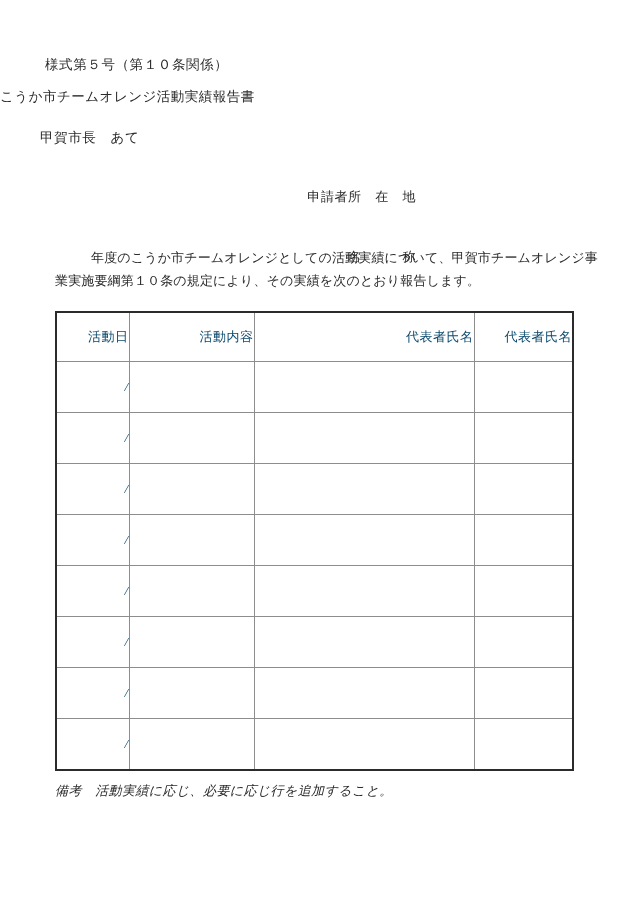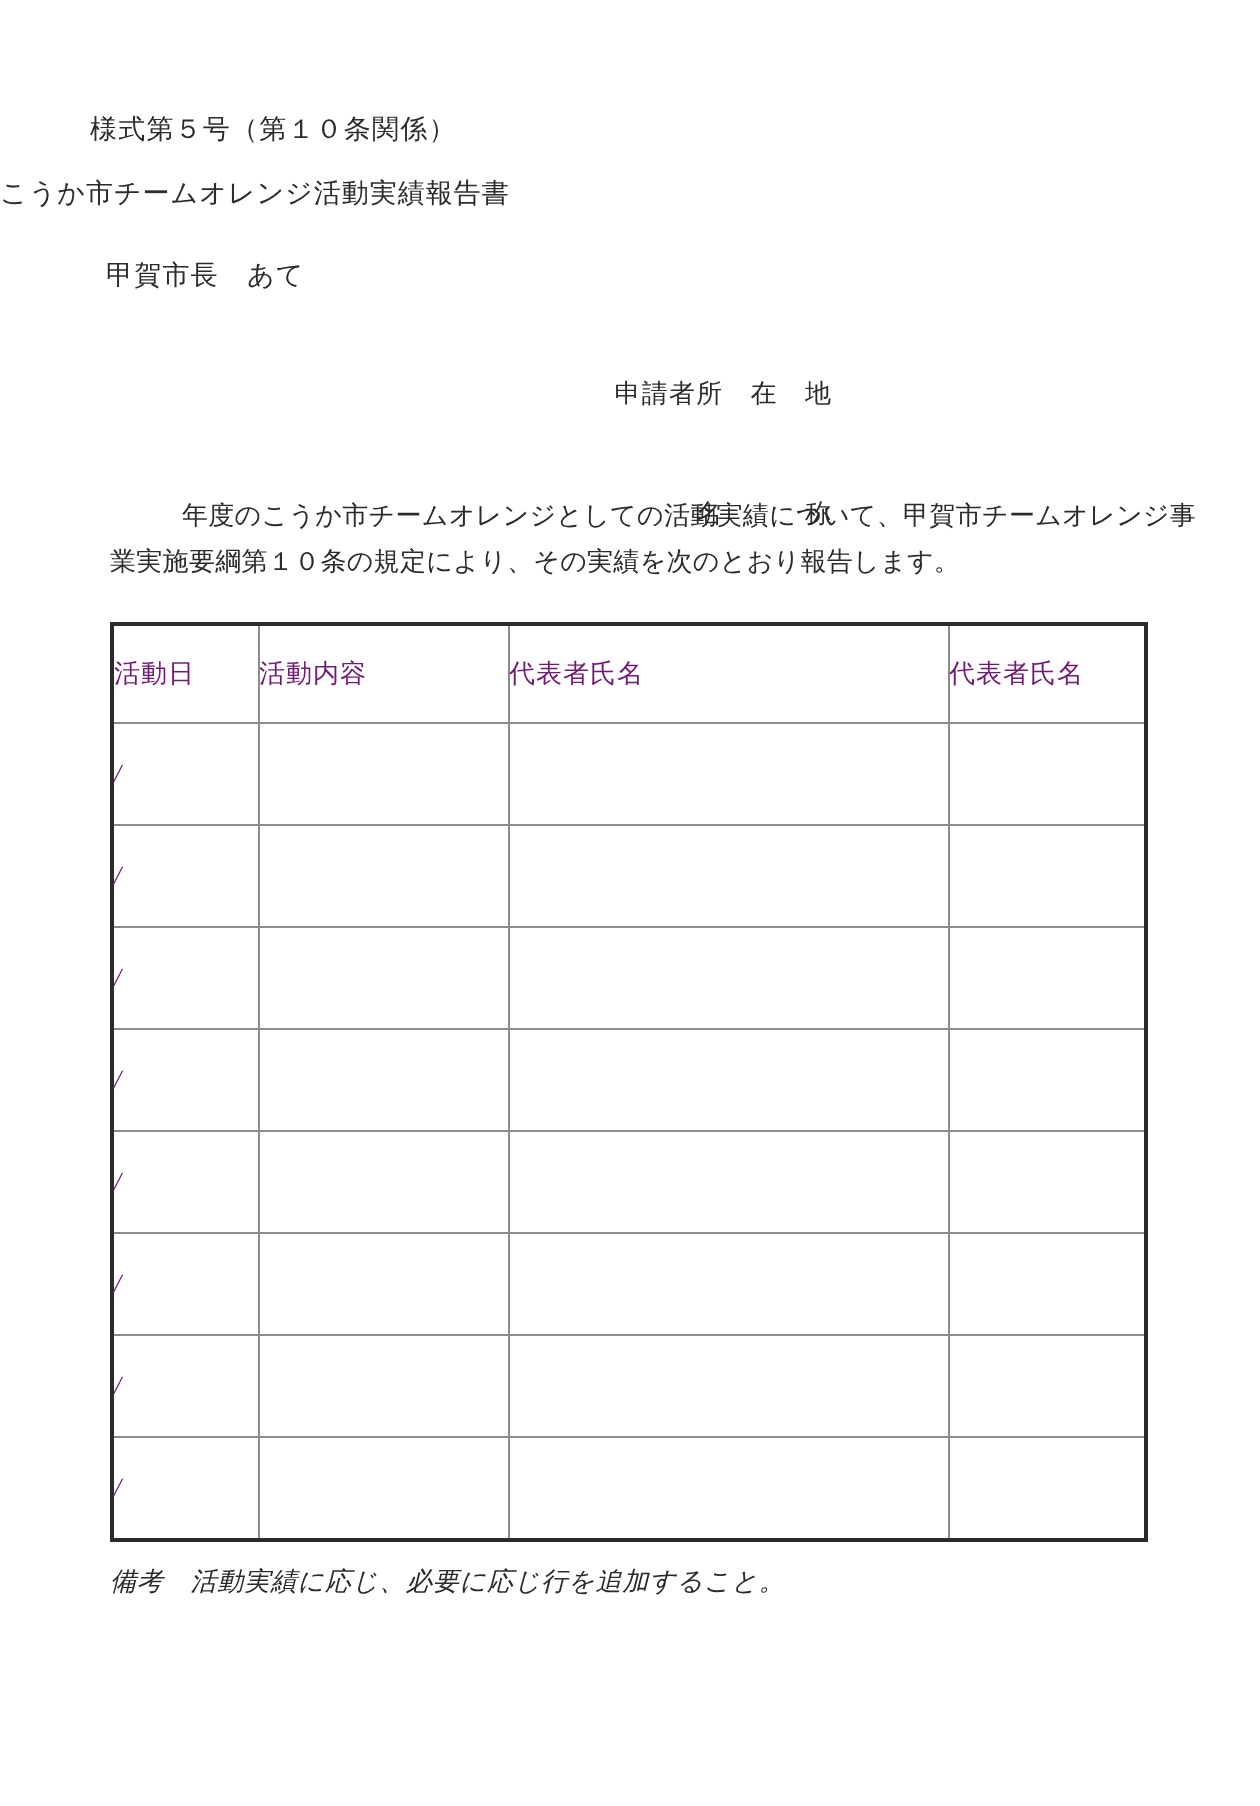--- a/index.html
+++ b/index.html
@@ -39,21 +39,21 @@
     left: 0;
     right: 0;
     top: 88px;
     font-size: 13.5px;
     letter-spacing: 0.5px;
   }
 
   
   .addressee {
     position: absolute;
-    left: 53px;
+    left: 40px;
     top: 129px;
     font-size: 13.5px;
     letter-spacing: 0.6px;
     white-space: pre;
     text-align: center;
   }
 
   
   .applicant {
     position: absolute;
@@ -96,23 +96,23 @@
     table-layout: fixed;
     border: 2.2px solid #2b2b2b;
   }
   .activity-table th,
   .activity-table td {
     border: 1px solid #8d8d8d;
     padding: 0;
     font-weight: normal;
     font-size: 13px;
     letter-spacing: 0.5px;
-    text-align: left;
+    text-align: right;
     vertical-align: middle;
-    color: #701a75;
+    color: #0c4a6e;
   }
   .activity-table thead th {
     height: 48px;
   }
   .activity-table tbody td {
     height: 50px;
   }
   .col-date   { width: 73px; }
   .col-place  { width: 125px; }
   .col-detail { width: 220px; }

